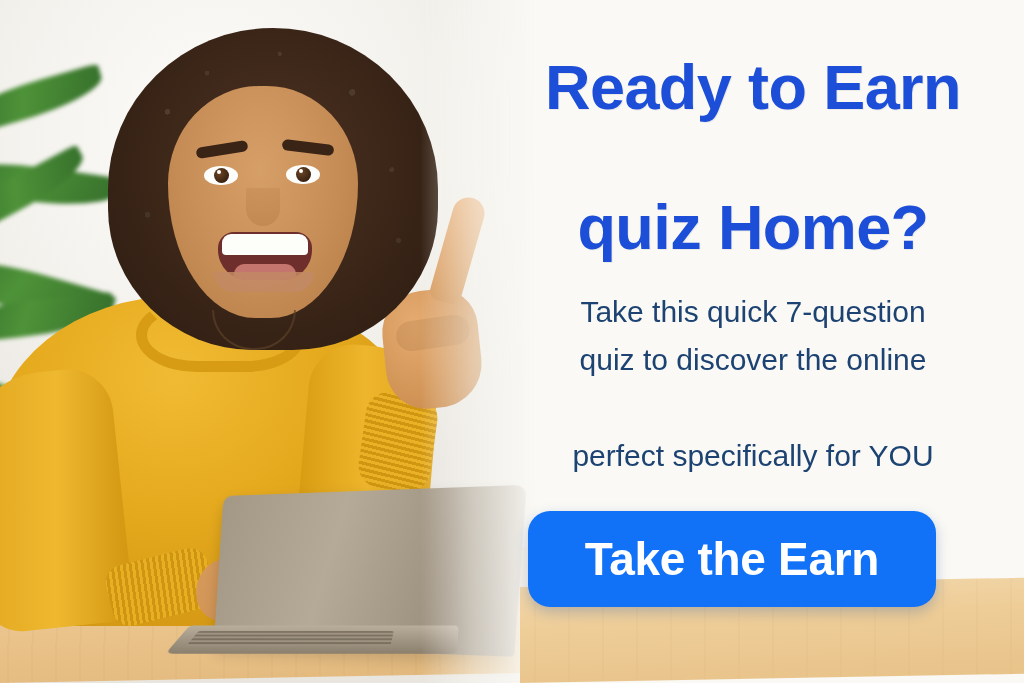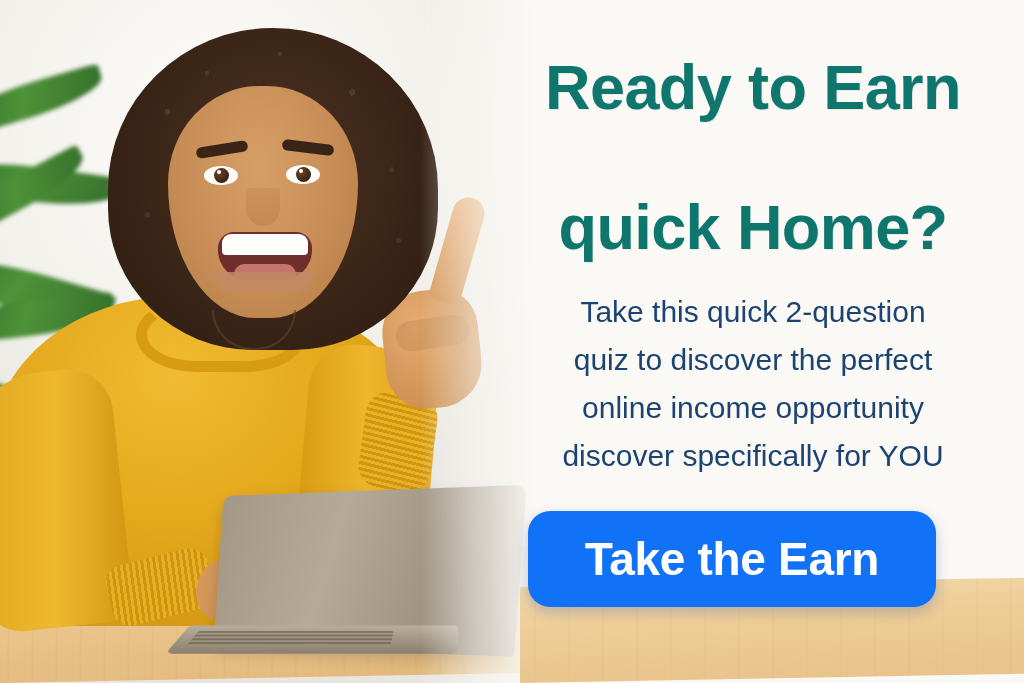--- a/index.html
+++ b/index.html
@@ -231,21 +231,21 @@
     width:542px; height:683px;
     display:flex; flex-direction:column;
     align-items:center; justify-content:flex-start;
     padding:52px 18px 0 18px;
     text-align:center;
   }
   .headline{
     font-size:63px;
     line-height:70px;
     font-weight:bold;
-    color:#0f766e;
+    color:#1d4ed8;
     letter-spacing:-.6px;
     text-shadow:1px 1px 0 rgba(0,0,0,.06);
   }
   .subhead{
     margin-top:26px;
     font-size:30px;
     line-height:48px;
     font-weight:normal;
     color:#1d4372;
   }
@@ -335,25 +335,25 @@
   </div>
 
   <div class="desk-right">
     <div class="desk-right-grain"></div>
   </div>
 
   <div class="content">
     <h1 class="headline">
       <span>Ready to Earn</span><br>
       <br>
-      <span>quick Home?</span>
+      <span>quiz Home?</span>
     </h1>
     <p class="subhead">
-      <span>Take this quick 2-question</span><br>
-      <span>quiz to discover the perfect</span><br>
-      <span>online income opportunity</span><br>
-      <span>discover specifically for YOU</span>
+      <span>Take this quick 7-question</span><br>
+      <span>quiz to discover the online</span><br>
+      <br>
+      <span>perfect specifically for YOU</span>
     </p>
   </div>
 
   <button class="cta">Take the Earn</button>
 
 </div>
 
 </body></html>

